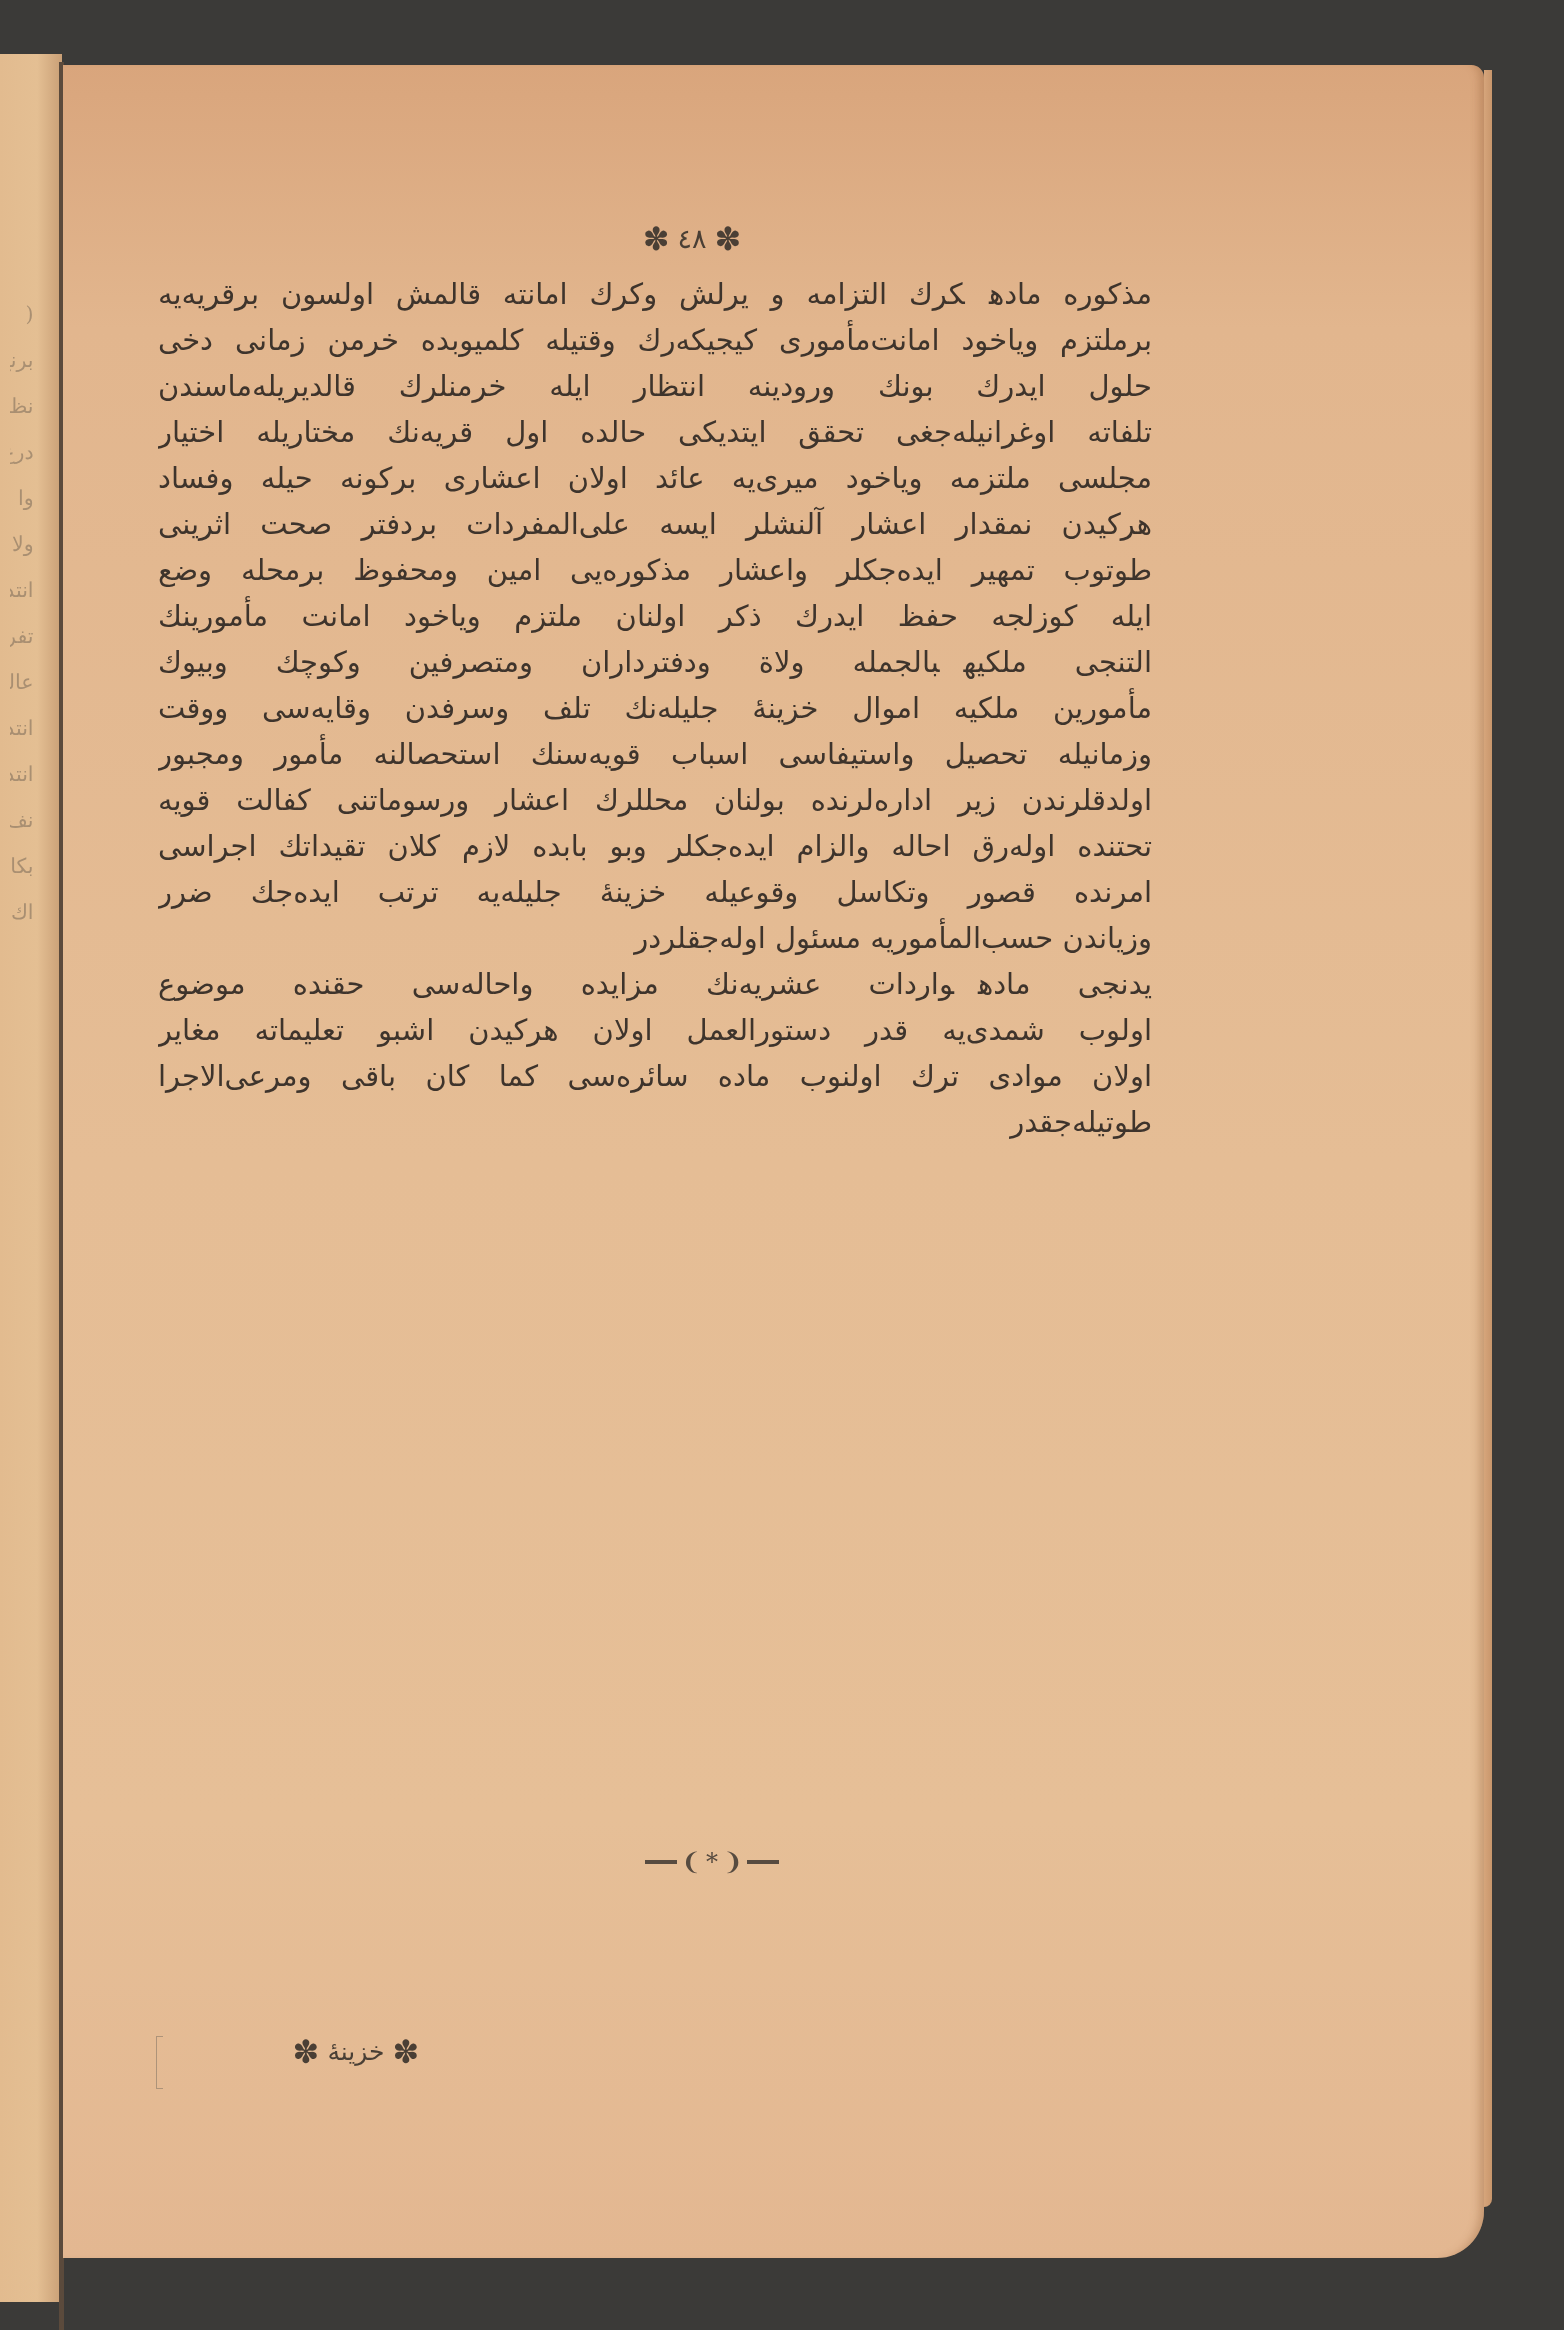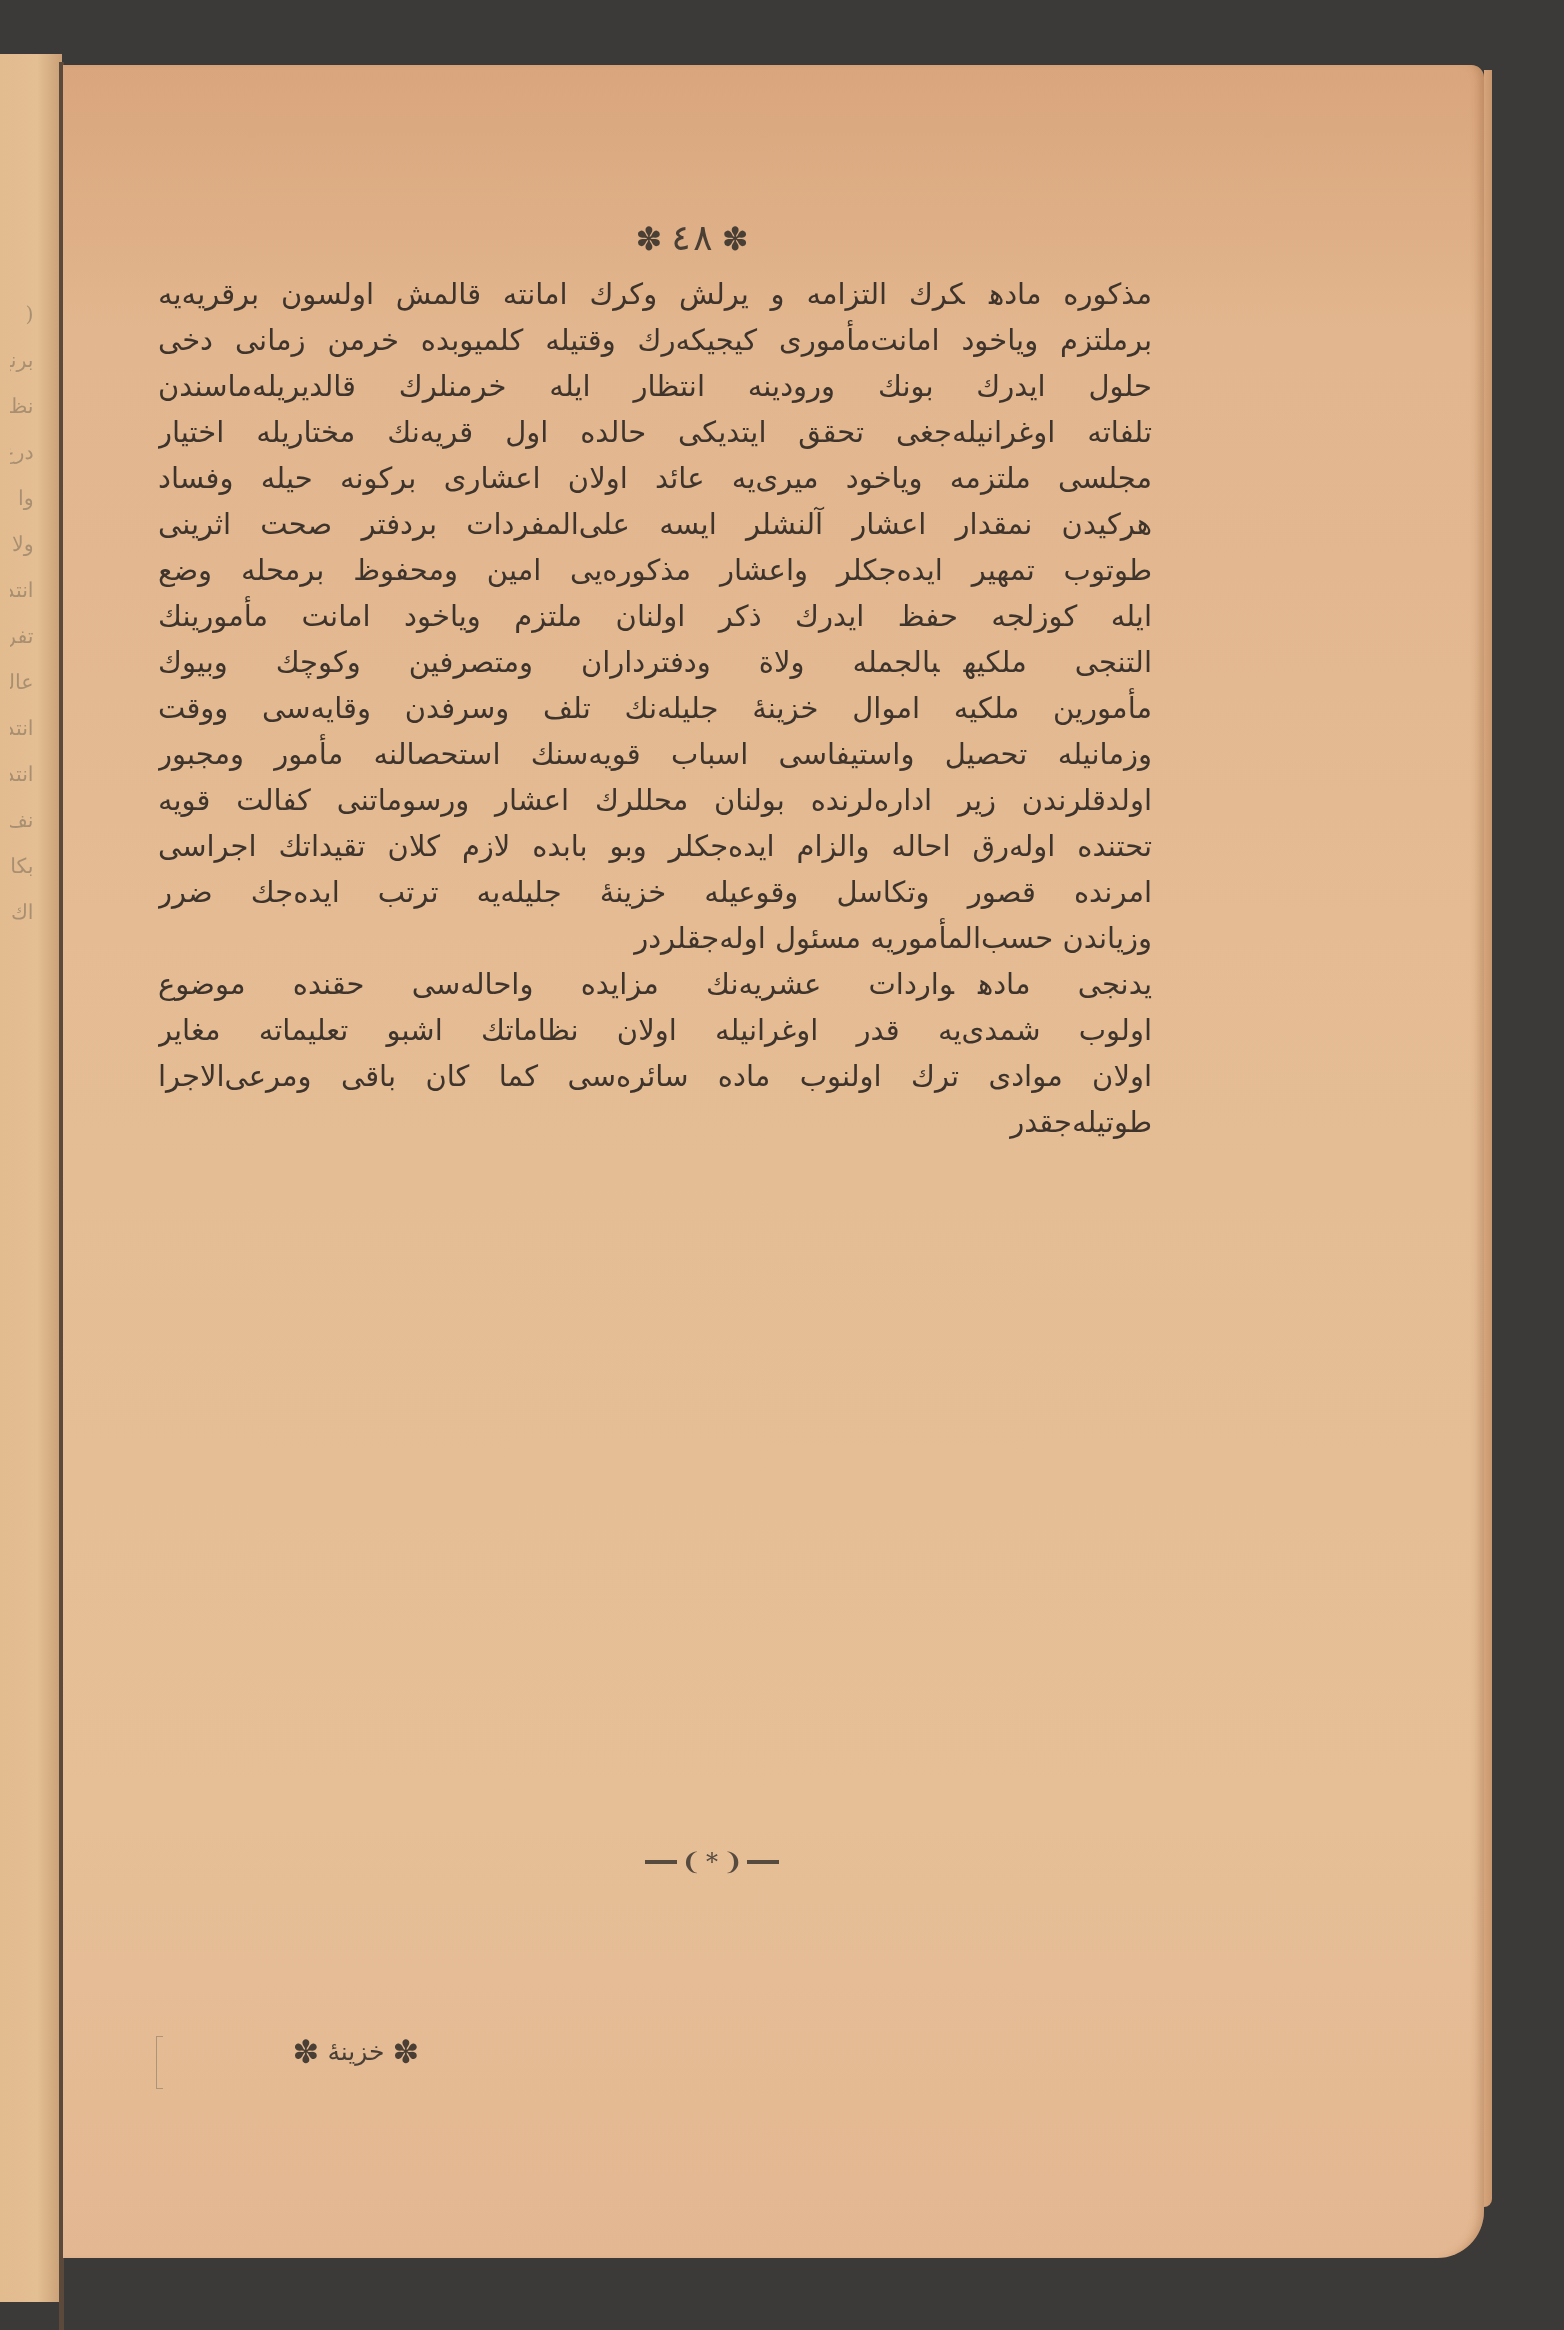--- a/index.html
+++ b/index.html
@@ -79,22 +79,22 @@
     color: #4a3f35;
     font-size: 27px;
     gap: 8px;
   }
   .orn {
     font-size: 32px;
     color: #4a3f35;
     line-height: 1;
   }
   .page-num {
-    font-size: 36px;
-    font-family: Liberation Mono, monospace;
+    font-size: 27px;
+    font-family: Liberation Serif, serif;
   }
   .text-block {
     position: absolute;
     left: 95px;
     top: 206px;
     width: 994px;
     direction: rtl;
     text-align: justify;
     text-align-last: right;
     color: #3e342c;
@@ -203,21 +203,21 @@
       <div class="text-line"><span>طوتوب تمهیر ایده‌جکلر واعشار مذکوره‌یی امین ومحفوظ برمحله وضع</span></div>
       <div class="text-line"><span>ایله کوزلجه حفظ ایدرك ذکر اولنان ملتزم ویاخود امانت مأمورینك</span></div>
       <div class="text-line"><span class="article-label">التنجی ملکیه</span><span>بالجمله ولاة ودفترداران ومتصرفین وکوچك وبیوك</span></div>
       <div class="text-line"><span>مأمورین ملکیه اموال خزینهٔ جلیله‌نك تلف وسرفدن وقایه‌سی ووقت</span></div>
       <div class="text-line"><span>وزمانیله تحصیل واستیفاسی اسباب قویه‌سنك استحصالنه مأمور ومجبور</span></div>
       <div class="text-line"><span>اولدقلرندن زیر اداره‌لرنده بولنان محللرك اعشار ورسوماتنی کفالت قویه</span></div>
       <div class="text-line"><span>تحتنده اوله‌رق احاله والزام ایده‌جکلر وبو بابده لازم کلان تقیداتك اجراسی</span></div>
       <div class="text-line"><span>امرنده قصور وتکاسل وقوعیله خزینهٔ جلیله‌یه ترتب ایده‌جك ضرر</span></div>
       <div class="text-line last"><span>وزیاندن حسب‌المأموریه مسئول اوله‌جقلردر</span></div>
       <div class="text-line"><span class="article-label">یدنجی ماده</span><span>واردات عشریه‌نك مزایده واحاله‌سی حقنده موضوع</span></div>
-      <div class="text-line"><span>اولوب شمدی‌یه قدر اوغرانیله اولان نظاماتك اشبو تعلیماته مغایر</span></div>
+      <div class="text-line"><span>اولوب شمدی‌یه قدر دستورالعمل اولان هرکیدن اشبو تعلیماته مغایر</span></div>
       <div class="text-line"><span>اولان موادی ترك اولنوب ماده سائره‌سی کما کان باقی ومرعی‌الاجرا</span></div>
       <div class="text-line last"><span>طوتیله‌جقدر</span></div>
     </div>
 
   <div class="divider">
     <span class="dash"></span>
     <span>❨</span>
     <span>*</span>
     <span>❩</span>
     <span class="dash"></span>

